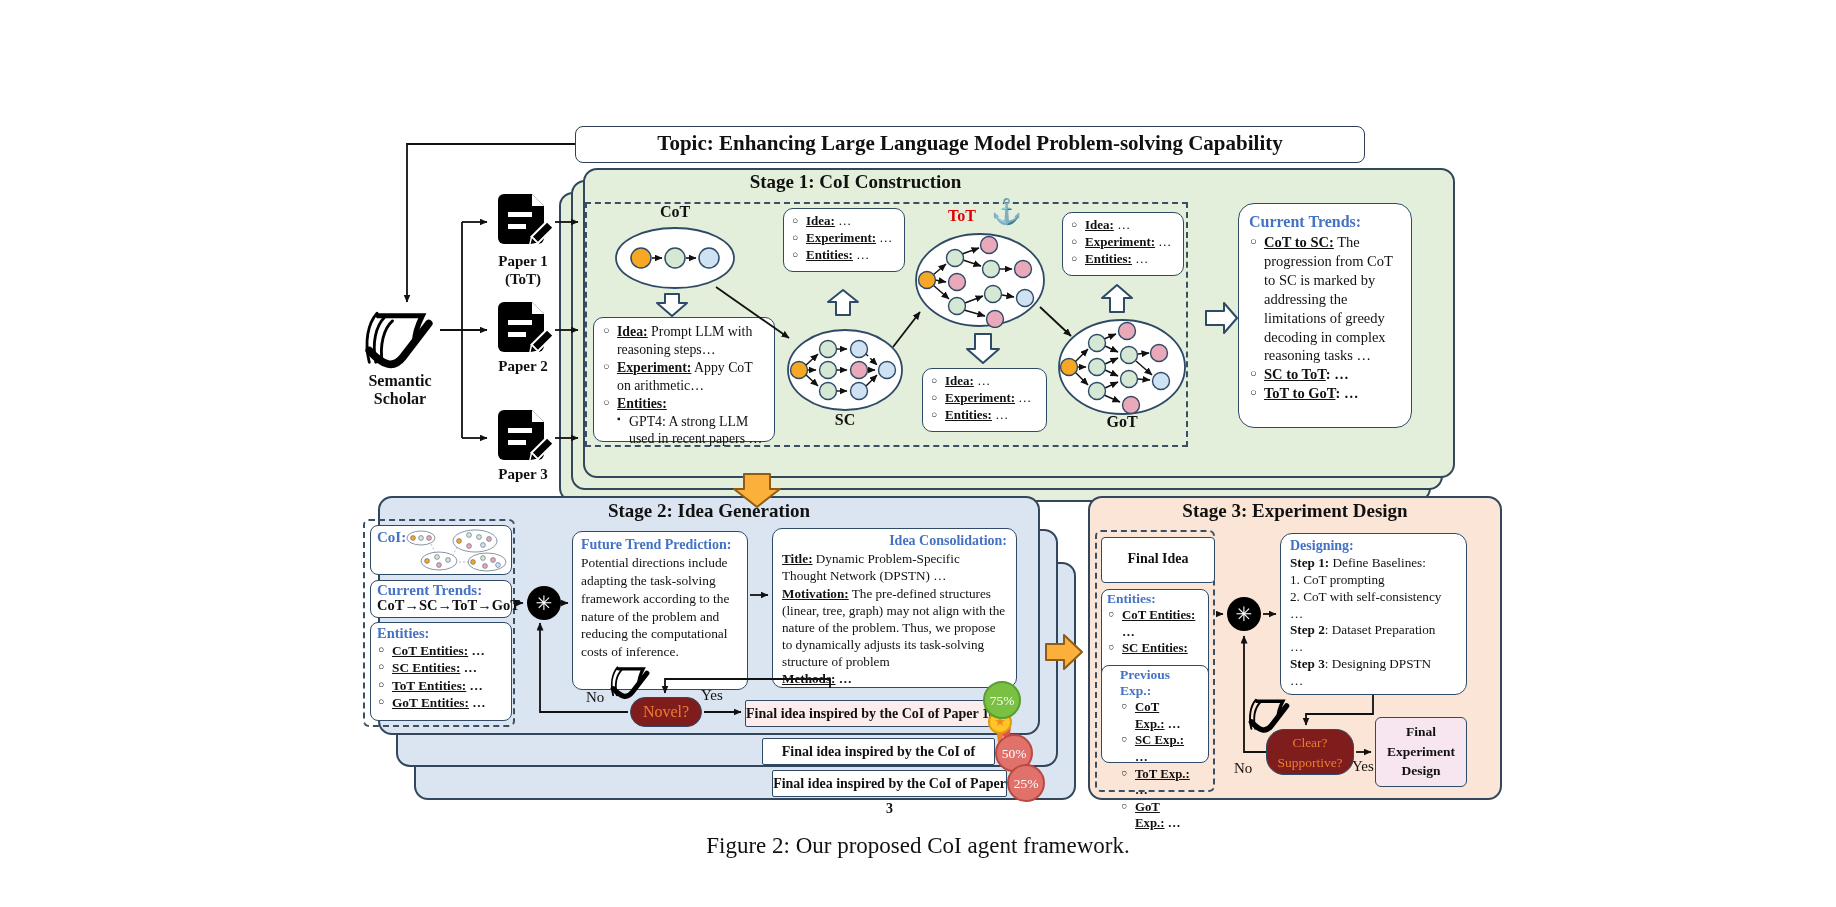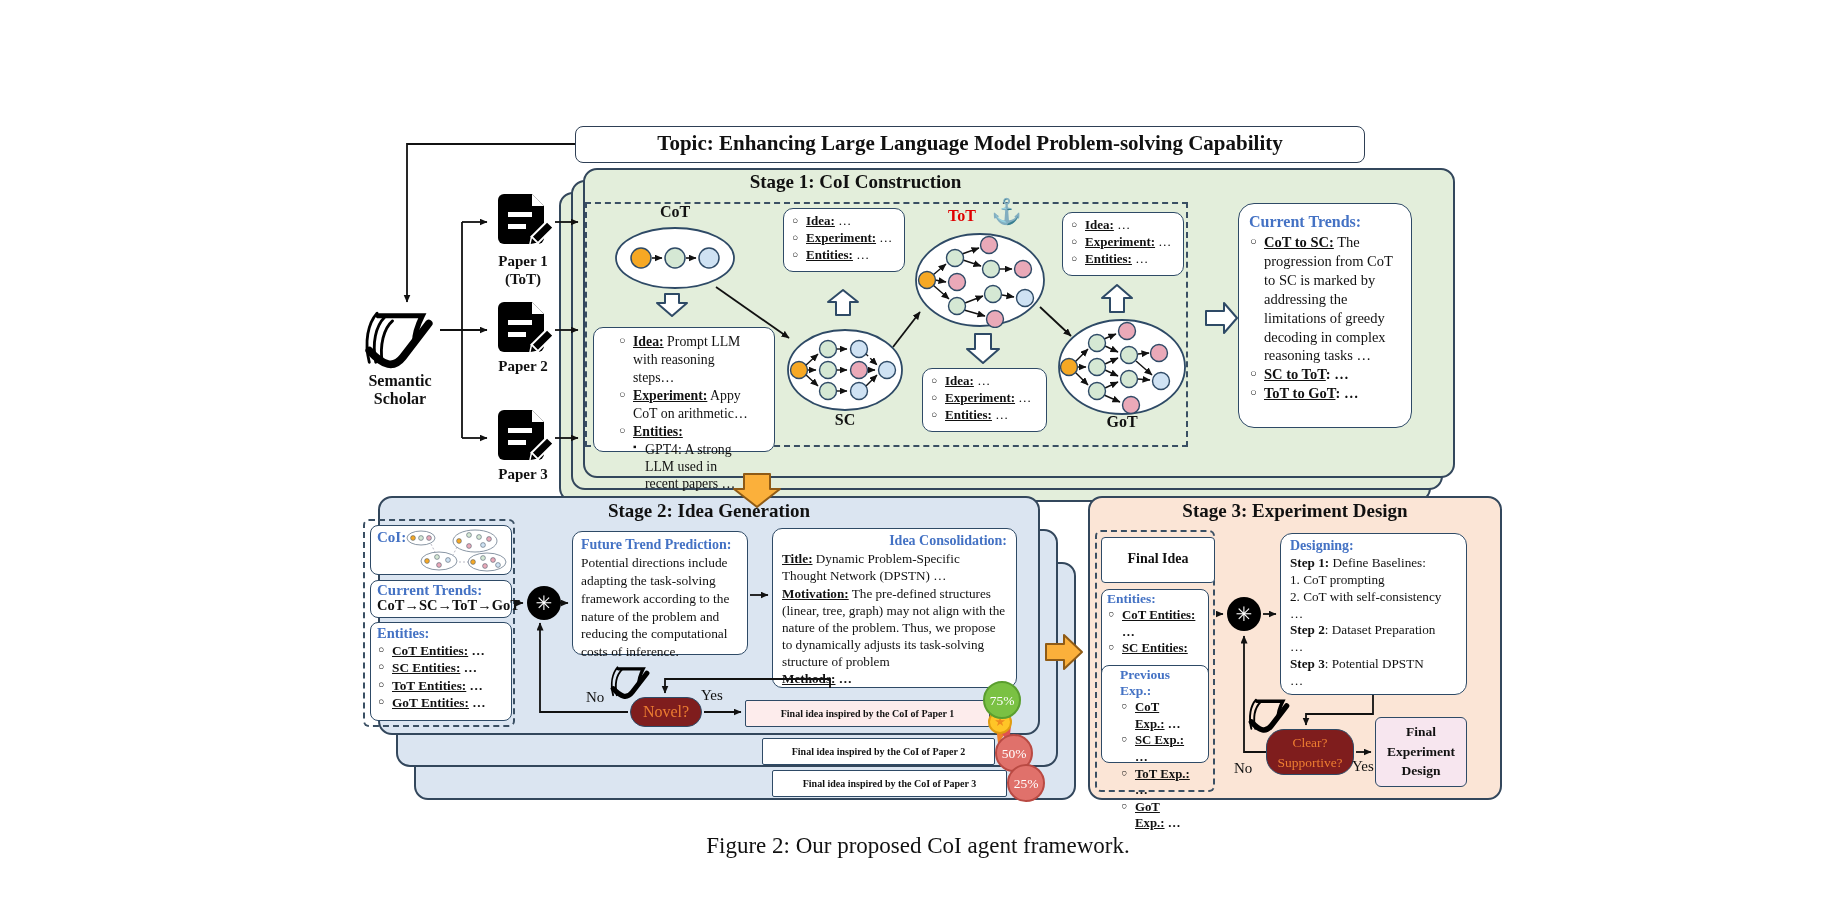--- a/index.html
+++ b/index.html
@@ -20,21 +20,21 @@
   .preline{white-space:pre-line;}
   .center{text-align:center;}
   .llm-icon{position:absolute;width:34px;height:34px;background:#000;border-radius:50%;
             color:#fff;text-align:center;line-height:34px;font-size:20px;}
   .badge{position:absolute;width:38px;height:38px;border-radius:50%;color:#fff;font-weight:normal;
          font-size:13.5px;text-align:center;line-height:36px;box-sizing:border-box;z-index:45;
          font-family:"Liberation Serif",serif;}
   .pill{position:absolute;background:#7f1d1d;border:1.8px solid #2e4a66;border-radius:18px;
         color:#ed7d31;text-align:center;box-sizing:border-box;}
   .fi-box{position:absolute;border:1.6px solid #2e4a66;background:#fff;font-weight:bold;
-          font-size:10px;text-align:center;box-sizing:border-box;z-index:30;border-radius:2px;}
+          font-size:14px;text-align:center;box-sizing:border-box;z-index:30;border-radius:2px;}
   .nlabel{position:absolute;font-size:15px;}
   svg{display:block;}
   .gsvg{position:absolute;}
 </style>
 </head>
 <body>
 
 <div id="canvas">
 
   <svg width="0" height="0" style="position:absolute">
@@ -58,21 +58,21 @@
   <div class="abs center b" style="left:613px;top:203px;width:124px;font-size:16px;">CoT</div>
   <svg class="gsvg" style="left:613px;top:226px;" width="124" height="64">
     <ellipse cx="62" cy="32" rx="59" ry="30" fill="#fff" stroke="#2e4a66" stroke-width="1.8"></ellipse>
     <line x1="39" y1="32" x2="49" y2="32" stroke="#111" stroke-width="1.6" marker-end="url(#arw)"></line>
     <line x1="73" y1="32" x2="83" y2="32" stroke="#111" stroke-width="1.6" marker-end="url(#arw)"></line>
     <circle cx="28" cy="32" r="10" fill="#f6a824" stroke="#2e4a66" stroke-width="1.5"></circle>
     <circle cx="62" cy="32" r="10" fill="#d5e8d4" stroke="#2e4a66" stroke-width="1.5"></circle>
     <circle cx="96" cy="32" r="10" fill="#cfe2f3" stroke="#2e4a66" stroke-width="1.5"></circle>
   </svg>
 
-  <div class="box" style="left:593px;top:327px;width:182px;height:125px;padding:5px 24px;font-size:13.8px;">
+  <div class="box" style="left:593px;top:317px;width:182px;height:125px;padding:5px 8px;font-size:13.8px;">
     <div class="li"><span class="term">Idea:</span><span> Prompt LLM with reasoning steps…</span></div>
     <div class="li"><span class="term">Experiment:</span><span> Appy CoT on arithmetic…</span></div>
     <div class="li"><span class="term">Entities:</span><span></span></div>
     <div class="sub" style="margin-left:14px;">GPT4: A strong LLM used in recent papers …</div>
   </div>
 
   <div class="box" style="left:783px;top:208px;width:122px;height:64px;padding:4px 7px;font-size:13px;">
     <div class="li"><span class="term">Idea:</span><span> …</span></div>
     <div class="li"><span class="term">Experiment:</span><span> …</span></div>
     <div class="li"><span class="term">Entities:</span><span> …</span></div>
@@ -284,21 +284,21 @@
   <div class="box" style="left:370px;top:622px;width:142px;height:99px;border-radius:8px;padding:2px 6px;font-size:13.3px;">
     <div class="blue" style="font-size:14.5px;">Entities:</div>
     <div class="li"><span class="term">CoT Entities:</span><span class="b"> …</span></div>
     <div class="li"><span class="term">SC Entities:</span><span class="b"> …</span></div>
     <div class="li"><span class="term">ToT Entities:</span><span class="b"> …</span></div>
     <div class="li"><span class="term">GoT Entities:</span><span class="b"> …</span></div>
   </div>
 
   <div class="llm-icon" style="left:527px;top:586px;">✳</div>
 
-  <div class="box" style="left:572px;top:531px;width:176px;height:124px;padding:4px 8px;font-size:13.4px;line-height:1.32;">
+  <div class="box" style="left:572px;top:531px;width:176px;height:159px;padding:4px 8px;font-size:13.4px;line-height:1.32;">
     <div class="blue" style="font-size:14px;">Future Trend Prediction:</div>
     <div>Potential directions include adapting the task-solving framework according to the nature of the problem and reducing the computational costs of inference.</div>
   </div>
 
   <div class="box" style="left:772px;top:528px;width:245px;height:160px;padding:3px 9px;font-size:13.2px;line-height:1.3;">
     <div class="blue" style="font-size:14px;text-align:right;">Idea Consolidation:</div>
     <span><span class="term">Title:</span><span> Dynamic Problem-Specific Thought Network (DPSTN) …</span></span><br>
     <span><span class="term">Motivation:</span><span> The pre-defined structures (linear, tree, graph) may not align with the nature of the problem. Thus, we propose to dynamically adjusts its task-solving structure of problem</span></span><br>
     <span><span class="term">Methods:</span><span class="b"> …</span></span>
   </div>
@@ -355,21 +355,21 @@
   <div class="llm-icon" style="left:1227px;top:597px;">✳</div>
 
   <div class="box" style="left:1280px;top:533px;width:187px;height:162px;border-radius:12px;padding:3px 9px;font-size:13.2px;line-height:1.28;">
     <div class="blue" style="font-size:14px;">Designing:</div>
     <div><span class="b">Step 1:</span><span> Define Baselines:</span></div>
     <div><span>1. CoT prompting</span></div>
     <div><span>2. CoT with self-consistency</span></div>
     <div><span>…</span></div>
     <div><span class="b">Step 2</span><span>: Dataset Preparation</span></div>
     <div><span>…</span></div>
-    <div><span class="b">Step 3</span><span>: Potential DPSTN</span></div>
+    <div><span class="b">Step 3</span><span>: Designing DPSTN</span></div>
     <div><span>…</span></div>
   </div>
 
   <svg class="gsvg" style="left:1246px;top:696px;" width="46" height="38" viewBox="0 0 60 48">
     <g stroke="#000" fill="none" stroke-linecap="round">
       <path d="M7,42 C3,26 6,12 13,4" stroke-width="2.5"></path>
       <path d="M12,42 C9,27 12,14 19,7" stroke-width="2.5"></path>
       <path d="M14,6 L48,6 C44,14 42,20 42,27" stroke-width="4.5"></path>
       <path d="M7,33 C18,45 26,47 33,38 L53,12" stroke-width="7"></path>
     </g>

